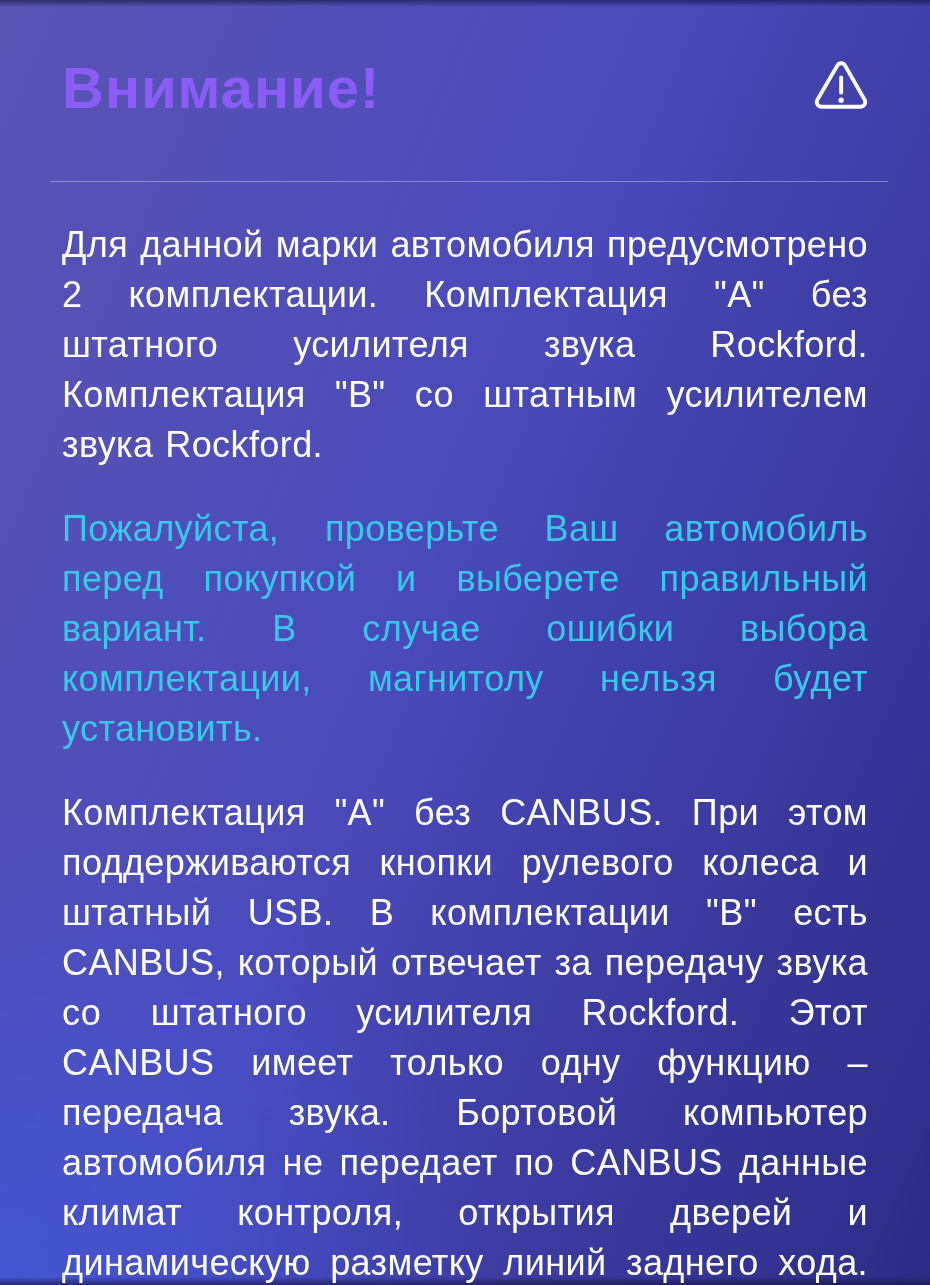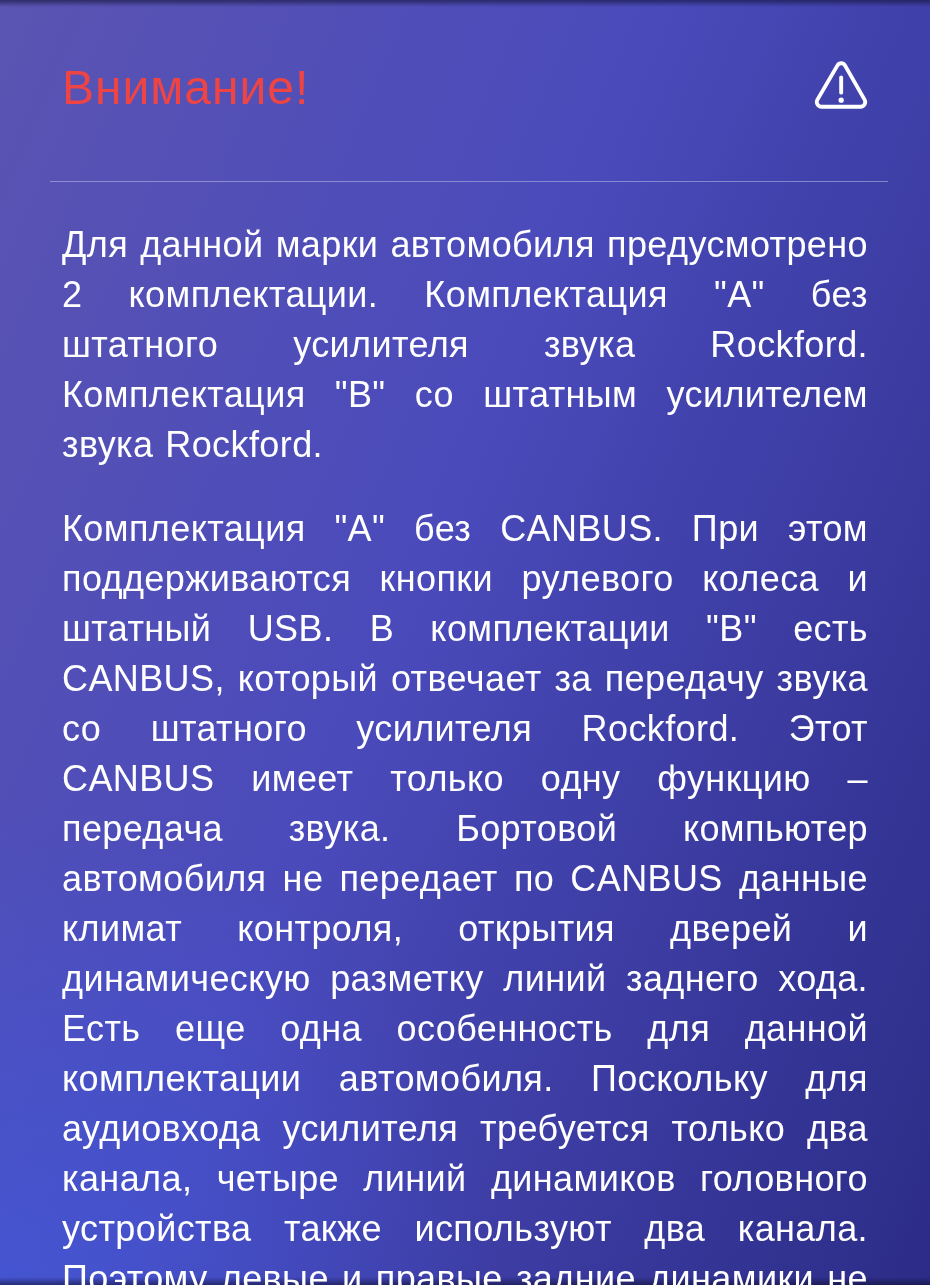--- a/index.html
+++ b/index.html
@@ -20,24 +20,24 @@
     height: 1285px;
     padding: 50px 62px 0 62px;
   }
   .header-row {
     display: flex;
     align-items: center;
     justify-content: space-between;
   }
   h1.title {
     margin: 0;
-    color: #ef4444;
-    font-size: 48px;
+    color: #8b5cf6;
+    font-size: 58px;
     line-height: 75px;
-    font-weight: 400;
+    font-weight: 700;
     letter-spacing: 1px;
   }
   .warn-icon { display: inline-block; line-height: 0; }
   .warn-icon svg { display: block; }
   hr.divider {
     border: none;
     border-top: 1px solid rgba(215,215,245,0.45);
     margin: 56px -20px 0 -12px;
     height: 0;
   }
@@ -67,16 +67,17 @@
         <line x1="32.2" y1="22.5" x2="32.2" y2="40.5" stroke="#ffffff" stroke-width="4.6" stroke-linecap="round"></line>
         <circle cx="32.2" cy="49.5" r="3.1" fill="#ffffff"></circle>
       </svg>
     </span>
   </div>
 
   <hr class="divider">
 
   <p class="para first">Для данной марки автомобиля предусмотрено 2 комплектации. Комплектация "А" без штатного усилителя звука Rockford. Комплектация "В" со штатным усилителем звука Rockford.</p>
 
+  <p class="para highlight">Пожалуйста, проверьте Ваш автомобиль перед покупкой и выберете правильный вариант. В случае ошибки выбора комплектации, магнитолу нельзя будет установить.</p>
 
   <p class="para">Комплектация "А" без CANBUS. При этом поддерживаются кнопки рулевого колеса и штатный USB. В комплектации "В" есть CANBUS, который отвечает за передачу звука со штатного усилителя Rockford. Этот CANBUS имеет только одну функцию – передача звука. Бортовой компьютер автомобиля не передает по CANBUS данные климат контроля, открытия дверей и динамическую разметку линий заднего хода. Есть еще одна особенность для данной комплектации автомобиля. Поскольку для аудиовхода усилителя требуется только два канала, четыре линий динамиков головного устройства также используют два канала. Поэтому левые и правые задние динамики не могут настраиваться в звуковом поле эквалайзера.</p>
 
 </div>
 
 </body></html>

